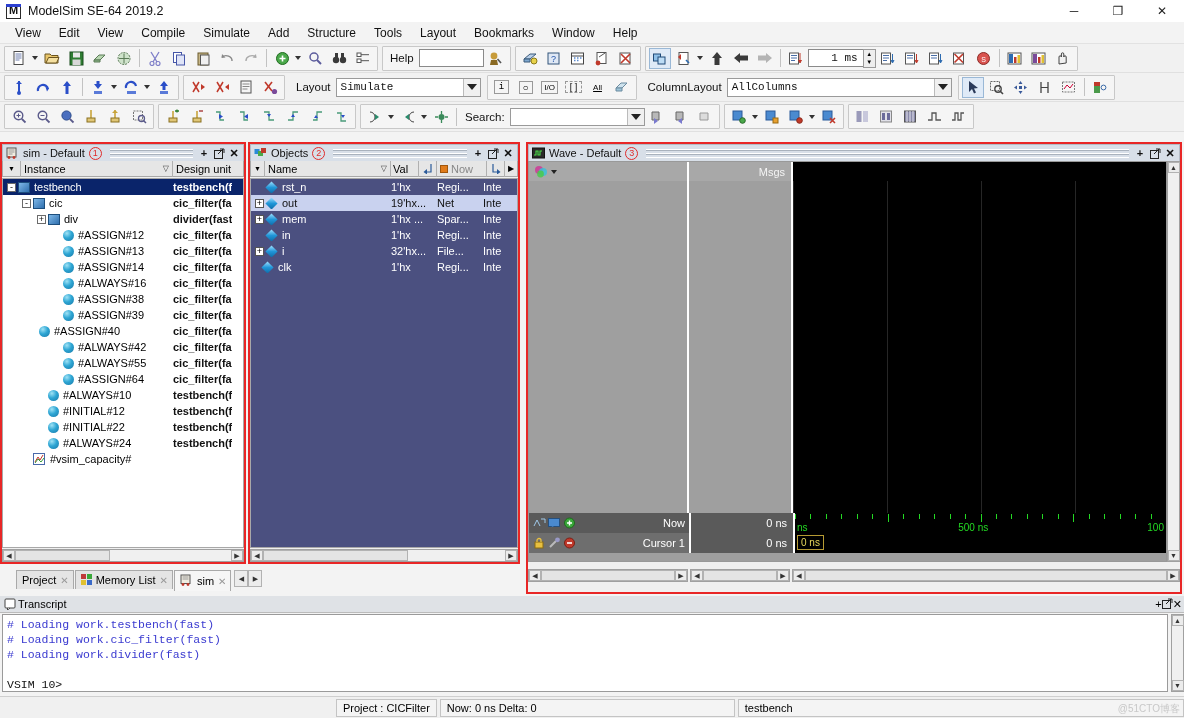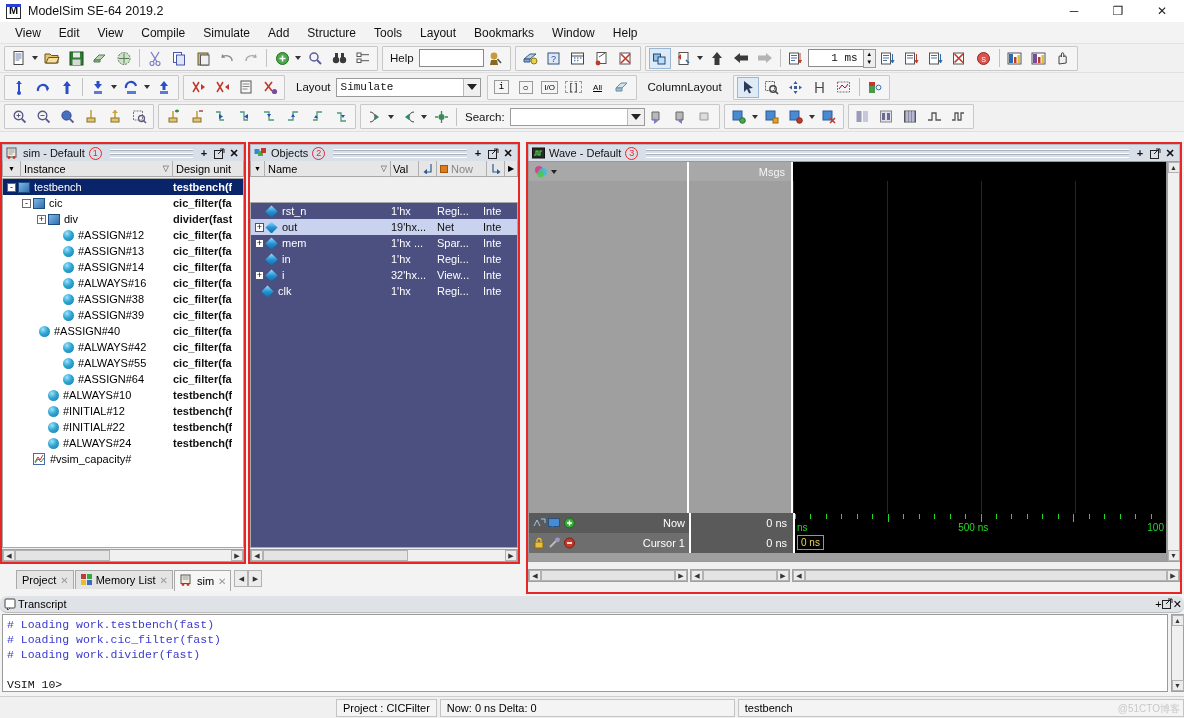--- a/index.html
+++ b/index.html
@@ -160,21 +160,21 @@
   .icon-proc {
     width: 11px; height: 11px; border-radius: 50%; flex: 0 0 auto; margin-right: 4px;
     background: radial-gradient(circle at 35% 30%, #9fe2f5 0%, #2ea6d4 45%, #1878a8 100%);
   }
   .icon-cap { width: 13px; height: 12px; flex: 0 0 auto; margin-right: 4px; }
 
   
   #objPanel { left: 250px; top: 2px; width: 268px; height: 418px; }
   .obj-body {
     position: absolute; left: 0; right: 0; top: 34px; bottom: 14px;
-    background: #4b5080; border: 1px solid #a8a8a8; overflow: hidden; margin-top: 24px;
+    background: #4b5080; border: 1px solid #a8a8a8; overflow: hidden;
   }
   .orow { height: 16px; display: flex; align-items: center; font-size: 11px; color: #fff; }
   .orow.hl { background: #c9d2ef; color: #111; }
   .odiamond {
     width: 11px; height: 11px; flex: 0 0 auto; margin-right: 5px;
     background: linear-gradient(135deg,#9fe0ff 0%, #2196d8 50%, #0d6ca8 100%);
     transform: rotate(45deg) scale(0.78);
   }
   .oexp {
     width: 9px; height: 9px; border: 1px solid #555; background: #fff; color: #000;
@@ -220,21 +220,21 @@
   .tab {
     height: 19px; display: flex; align-items: center; padding: 0 4px 0 5px;
     border: 1px solid #a9a9a9; border-bottom: none; background: #e4e4e4;
     font-size: 11px; margin-right: 1px; gap: 4px;
   }
   .tab.active { background: #f6f6f6; height: 21px; }
   .tab .x { color: #999; font-size: 10px; }
 
   
   .transcript { position: absolute; left: 0; top: 596px; right: 0; height: 98px; }
-  .tr-title { height: 17px; background: #dfe2e6; display: flex; align-items: center; padding: 0 2px; border-bottom: 1px solid #bbb; border-radius: 7px; }
+  .tr-title { height: 17px; background: #dfe2e6; display: flex; align-items: center; padding: 0 2px; border-bottom: 1px solid #bbb; }
   .tr-body {
     position: absolute; left: 2px; right: 16px; top: 18px; bottom: 2px;
     background: #fff; border: 1px solid #9a9a9a; overflow: hidden;
     font-family: "Liberation Mono", monospace; font-size: 11.5px; padding: 2px 4px;
   }
   .tr-line { line-height: 15px; color: #3a3ad0; white-space: pre; }
   .tr-prompt { line-height: 15px; color: #111; white-space: pre; }
 
   
   .statusbar {
@@ -623,20 +623,24 @@
       <div class="tbtn">
         <svg width="15" height="14" viewBox="0 0 15 14">
             <path d="M2 8 L7 3 L13 3 L8 8 Z" fill="#cfe3ee" stroke="#6a8ba0"></path>
             <path d="M2 8 L2 11 L8 11 L8 8 Z" fill="#9ec4d8" stroke="#6a8ba0"></path>
           </svg>
       </div>
     </div>
 
     <div class="tgroup noborder">
       <div class="tlabel">ColumnLayout</div>
+      <div class="tcombo" style="width:225px">
+        <span class="val">AllColumns</span>
+        <span class="arrow"></span>
+      </div>
     </div>
 
     <div class="tgroup">
       <div class="tbtn sel">
         <svg width="14" height="15" viewBox="0 0 14 15">
             <path d="M3 1 L3 12 L6 9 L8 13.5 L10 12.5 L8 8.5 L12 8 Z" fill="#2a3a5a"></path>
           </svg>
       </div>
       <div class="tbtn">
         <svg width="15" height="15" viewBox="0 0 15 15">
@@ -1167,21 +1171,21 @@
               <div style="width: 46px; overflow: hidden; white-space: nowrap;">Regi...</div>
               <div style="flex: 1 1 0%; overflow: hidden; white-space: nowrap;">Inte</div>
             </div>
             <div class="orow">
               <div style="width: 140px; display: flex; align-items: center; padding-left: 4px; overflow: hidden;">
                 <span class="oexp">+</span>
                 <span class="odiamond"></span>
                 <span>i</span>
               </div>
               <div style="width: 46px; overflow: hidden; white-space: nowrap;">32'hx...</div>
-              <div style="width: 46px; overflow: hidden; white-space: nowrap;">View...</div>
+              <div style="width: 46px; overflow: hidden; white-space: nowrap;">File...</div>
               <div style="flex: 1 1 0%; overflow: hidden; white-space: nowrap;">Inte</div>
             </div>
             <div class="orow">
               <div style="width: 140px; display: flex; align-items: center; overflow: hidden;">
                 <span style="width: 11px; flex: 0 0 auto;"></span>
                 <span class="odiamond"></span>
                 <span>clk</span>
               </div>
               <div style="width: 46px; overflow: hidden; white-space: nowrap;">1'hx</div>
               <div style="width: 46px; overflow: hidden; white-space: nowrap;">Regi...</div>

